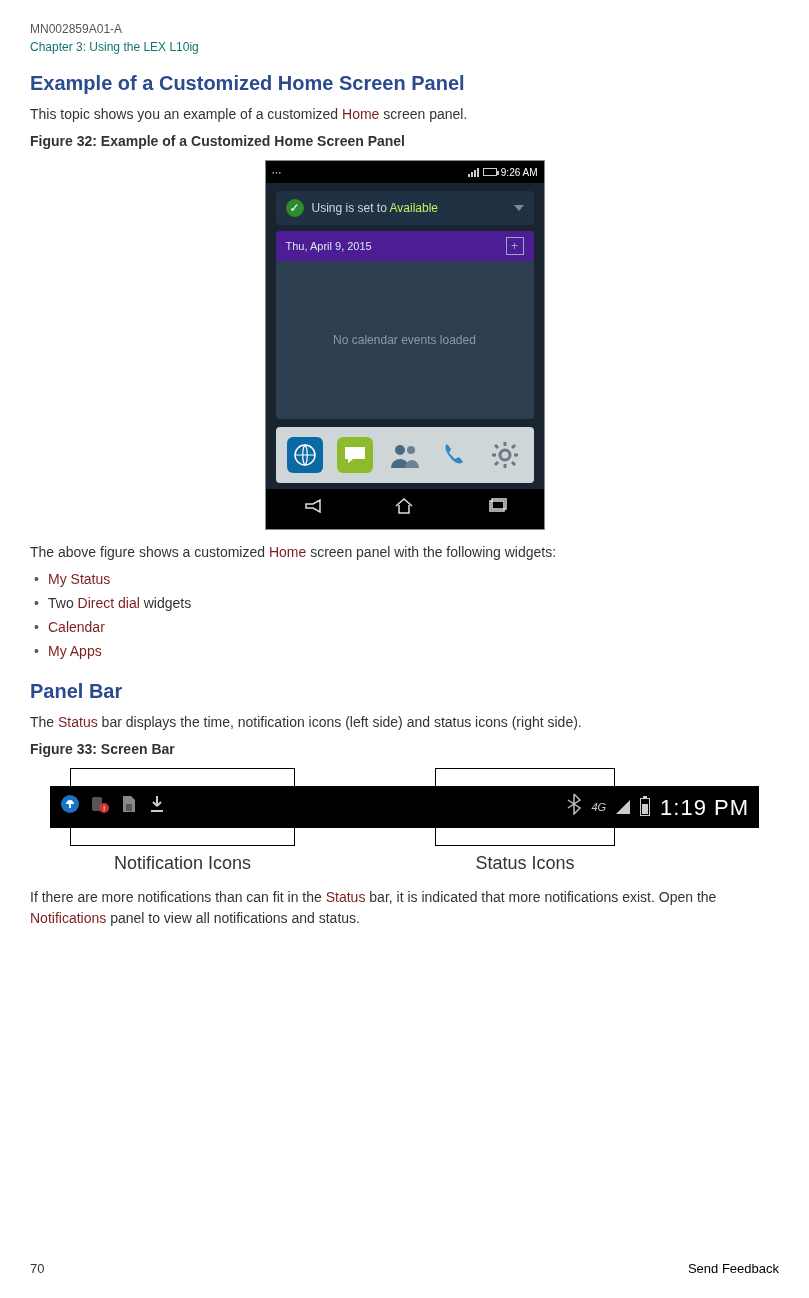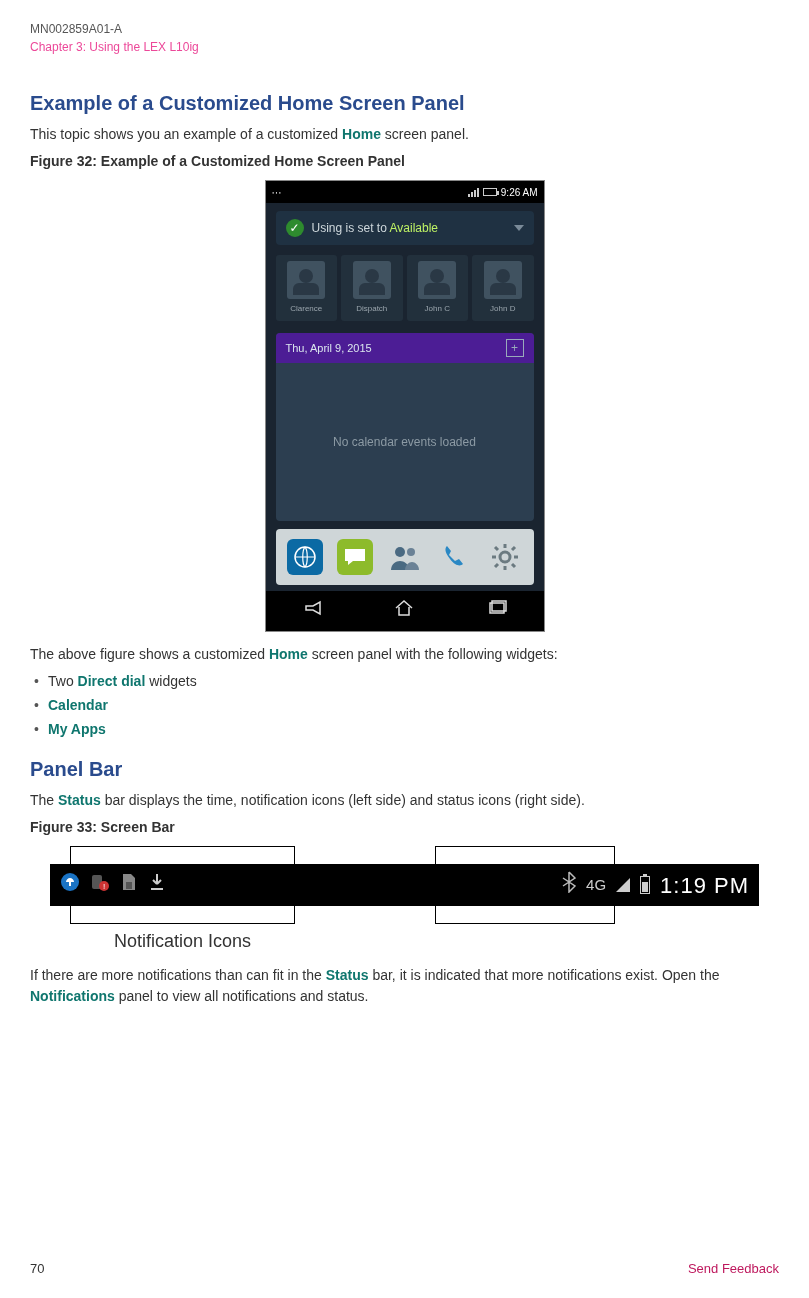--- a/index.html
+++ b/index.html
@@ -7,21 +7,21 @@
       font-family: Arial, Helvetica, sans-serif;
       width: 809px;
       height: 1298px;
       padding: 20px 30px;
       color: #333;
       font-size: 14px;
       line-height: 1.5;
       position: relative;
     }
     .doc-id { font-size: 12px; color: #555; }
-    .chapter-line { font-size: 12px; color: #ec4899; margin-bottom: 32px; }
+    .chapter-line { font-size: 12px; color: #0f766e; margin-bottom: 12px; }
     .h2 { color: #2a4b8d; font-size: 20px; font-weight: bold; margin: 8px 0 6px 0; }
     .intro { margin: 4px 0 6px 0; }
     .fig-caption { font-weight: bold; margin: 4px 0 8px 0; }
     .fig32-wrap { text-align: center; margin: 6px 0 12px 0; }
     .phone {
       display: inline-block;
       width: 280px;
       background: #1a2430;
       border: 1px solid #888;
     }
@@ -85,22 +85,22 @@
     .sbar33 .lefticons { display:flex; align-items:center; gap:10px; }
     .sbar33 .righticons { display:flex; align-items:center; gap:10px; }
     .time33 { font-size:22px; letter-spacing:1px; }
     .bracket-bot { display:flex; margin-left:20px; }
     .bracket-b { border:1px solid #000; border-top:none; height:18px; }
     .labels33 { display:flex; margin-left:20px; margin-top:4px; font-size:18px; }
     .lab1 { width:225px; text-align:center; }
     .labgap { width:140px; }
     .lab2 { width:180px; text-align:center; }
     .footer { position:absolute; bottom:20px; left:30px; right:30px; display:flex; justify-content:space-between; font-size:13px; }
-    .footer a { color:#be185d; text-decoration:none; }
-    b { font-weight: bold; color:#0f766e; }
+    .footer a { color:#000000; text-decoration:none; }
+    b { font-weight: normal; color:#7f1d1d; }
     .para { margin: 6px 0; }
     .sig-tri { width:0;height:0;border-left:14px solid transparent;border-bottom:14px solid #ccc;}
     .batt33 { width:10px;height:18px;border:1px solid #ccc;position:relative;}
     .batt33:before{content:"";position:absolute;left:2px;top:-3px;width:4px;height:2px;background:#ccc;}
     .batt33:after{content:"";position:absolute;left:1px;bottom:1px;right:1px;height:10px;background:#ccc;}
   </style>
 </head>
 <body>
 
 <div class="doc-id">MN002859A01-A</div>
@@ -129,38 +129,20 @@
     </div>
     <div class="status-card">
       <div class="status-left">
         <span class="check">✓</span>
         <span>
           <span>Using is set to </span><span class="avail">Available</span>
         </span>
       </div>
       <span class="tri-down"></span>
     </div>
-    <div class="contacts-row">
-      <div class="contact">
-          <div class="avatar"></div>
-          <div class="contact-name">Clarence</div>
-        </div>
-      <div class="contact">
-          <div class="avatar"></div>
-          <div class="contact-name">Dispatch</div>
-        </div>
-      <div class="contact">
-          <div class="avatar"></div>
-          <div class="contact-name">John C</div>
-        </div>
-      <div class="contact">
-          <div class="avatar"></div>
-          <div class="contact-name">John D</div>
-        </div>
-    </div>
     <div class="cal-card">
       <div class="cal-head">
         <span>Thu, April 9, 2015</span>
         <span class="cal-icon">+</span>
       </div>
       <div class="cal-body">No calendar events loaded</div>
     </div>
     <div class="apps-row">
       <div class="app-ic globe">
         <svg viewBox="0 0 24 24">
@@ -214,20 +196,21 @@
             <rect x="5" y="1" width="14" height="10" fill="none" stroke="#ddd" stroke-width="1.5"></rect>
           </svg></span>
     </div>
   </div>
 </div>
 
 <p class="after-fig">
   <span>The above figure shows a customized </span><b>Home</b><span> screen panel with the following widgets:</span>
 </p>
 <ul>
+  <li><b>My Status</b></li>
   <li><span>Two </span><b>Direct dial</b><span> widgets</span></li>
   <li><b>Calendar</b></li>
   <li><b>My Apps</b></li>
 </ul>
 
 <div class="h2">Panel Bar</div>
 <p class="intro">
   <span>The </span><b>Status</b><span> bar displays the time, notification icons (left side) and status icons (right side).</span>
 </p>
 <div class="fig-caption">Figure 33: Screen Bar</div>
@@ -256,34 +239,35 @@
             </svg></span>
         <span><svg width="18" height="20" viewBox="0 0 18 20">
               <path d="M9 2v10m0 0l-4-4m4 4l4-4" stroke="#ccc" stroke-width="2" fill="none"></path>
               <line x1="3" y1="17" x2="15" y2="17" stroke="#ccc" stroke-width="2"></line>
             </svg></span>
       </div>
       <div class="righticons">
         <span><svg width="14" height="22" viewBox="0 0 14 22">
               <path d="M7 1v20l6-6-12-8m0 8l12-8-6-6" fill="none" stroke="#bbb" stroke-width="1.5"></path>
             </svg></span>
-        <span style="font-size:15px;color:#ccc;">4G</span>
+        <span style="font-size:11px;color:#ccc;font-style:italic;">4G</span>
         <span class="sig-tri"></span>
         <span class="batt33"></span>
         <span class="time33">1:19 PM</span>
       </div>
     </div>
     <div class="bracket-bot">
       <div class="bracket-b bk1"></div>
       <div class="bkgap"></div>
       <div class="bracket-b bk2"></div>
     </div>
     <div class="labels33">
       <div class="lab1">Notification Icons</div>
       <div class="labgap"></div>
+      <div class="lab2">Status Icons</div>
     </div>
   </div>
 </div>
 
 <p class="para">
   <span>If there are more notifications than can fit in the </span><b>Status</b><span> bar, it is indicated that more notifications exist. Open the </span><b>Notifications</b><span> panel to view all notifications and status.</span>
 </p>
 
 <div class="footer">
   <span>70</span>

